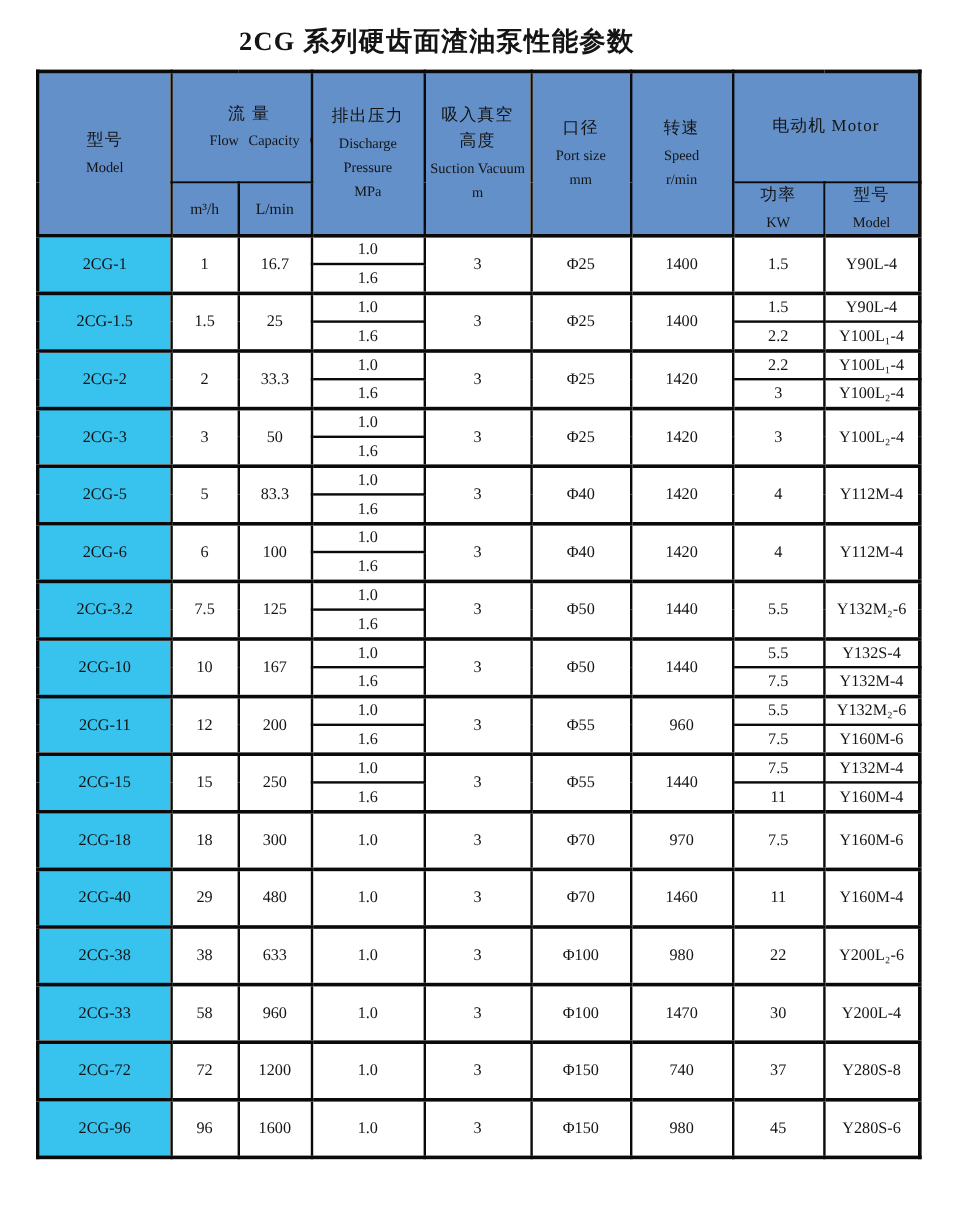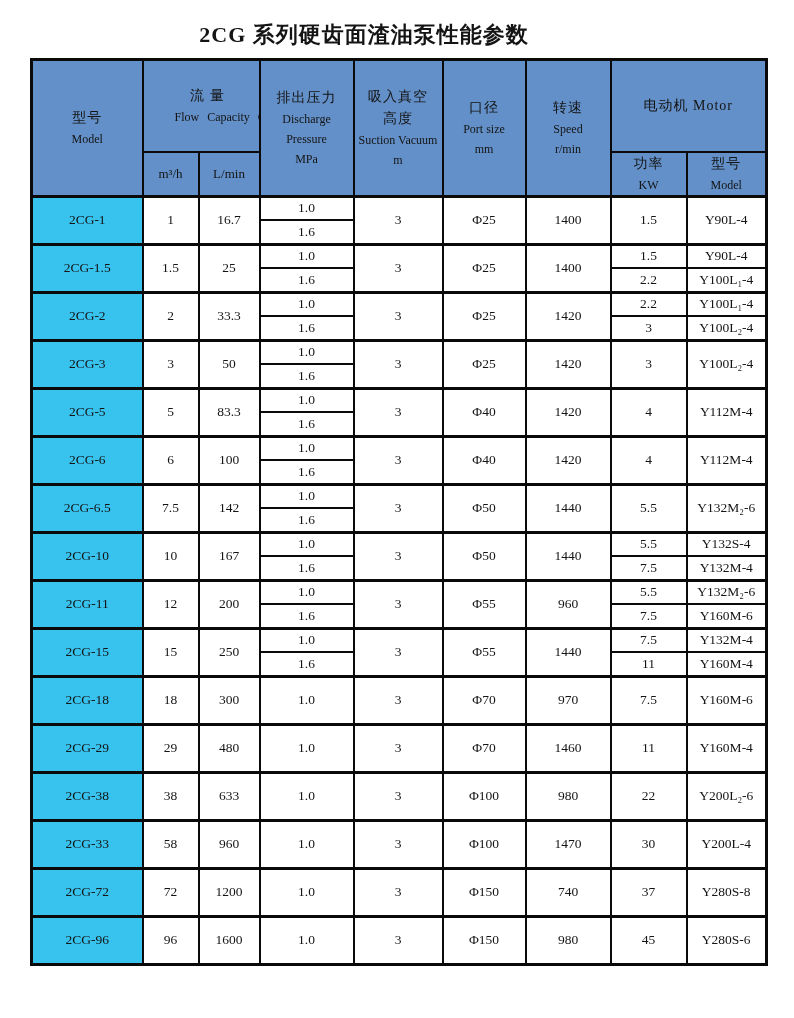--- a/index.html
+++ b/index.html
@@ -210,23 +210,23 @@
           <td rowspan="2">3</td>
           <td rowspan="2">Φ40</td>
           <td rowspan="2">1420</td>
           <td rowspan="2">4</td>
           <td rowspan="2">Y112M-4</td>
         </tr>
         <tr class="sub">
           <td>1.6</td>
         </tr>
         <tr class="group-start sub">
-          <td rowspan="2" class="model-cell">2CG-6.5</td>
+          <td rowspan="2" class="model-cell">2CG-3.2</td>
           <td rowspan="2">7.5</td>
-          <td rowspan="2">142</td>
+          <td rowspan="2">125</td>
           <td>1.0</td>
           <td rowspan="2">3</td>
           <td rowspan="2">Φ50</td>
           <td rowspan="2">1440</td>
           <td rowspan="2">5.5</td>
           <td rowspan="2">Y132M₂-6</td>
         </tr>
         <tr class="sub">
           <td>1.6</td>
         </tr>
@@ -283,21 +283,21 @@
           <td>18</td>
           <td>300</td>
           <td>1.0</td>
           <td>3</td>
           <td>Φ70</td>
           <td>970</td>
           <td>7.5</td>
           <td>Y160M-6</td>
         </tr>
         <tr class="group-start single">
-          <td class="model-cell">2CG-29</td>
+          <td class="model-cell">2CG-40</td>
           <td>29</td>
           <td>480</td>
           <td>1.0</td>
           <td>3</td>
           <td>Φ70</td>
           <td>1460</td>
           <td>11</td>
           <td>Y160M-4</td>
         </tr>
         <tr class="group-start single">

